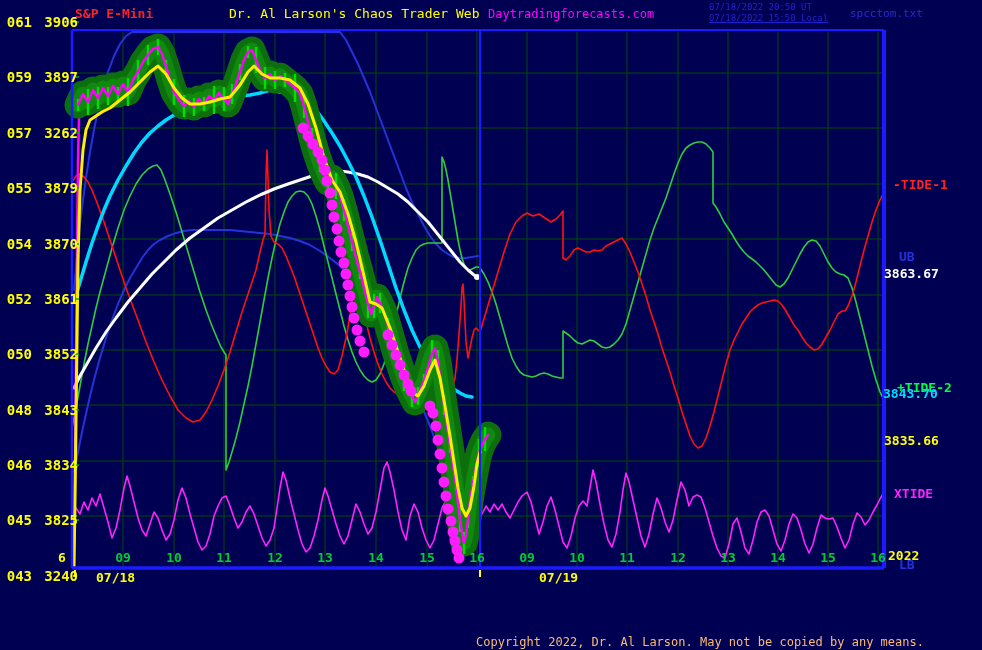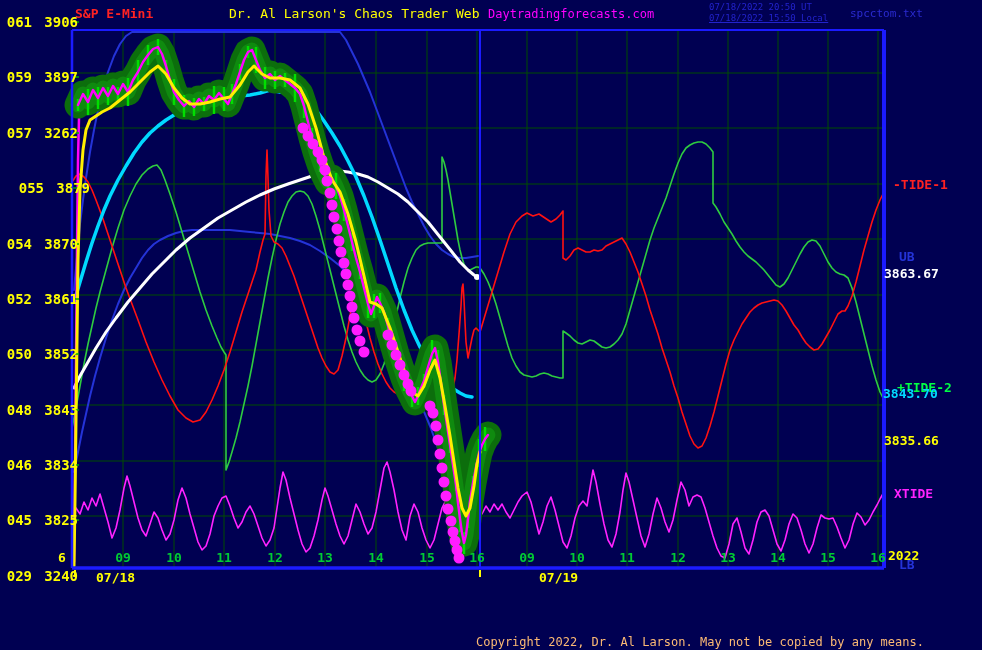--- a/index.html
+++ b/index.html
@@ -188,21 +188,21 @@
         <div class="price">3906</div>
       </div>
       <div class="axis-row" style="left: 0px; top: 69px; width: 80px;">
         <div class="osc">059</div>
         <div class="price">3897</div>
       </div>
       <div class="axis-row" style="left: 0px; top: 125px; width: 80px;">
         <div class="osc">057</div>
         <div class="price">3262</div>
       </div>
-      <div class="axis-row" style="left: 12px; top: 180px; width: 68px;">
+      <div class="axis-row" style="left: 0px; top: 180px; width: 68px;">
         <div class="osc">055</div>
         <div class="price">3879</div>
       </div>
       <div class="axis-row" style="left: 0px; top: 236px; width: 80px;">
         <div class="osc">054</div>
         <div class="price">3870</div>
       </div>
       <div class="axis-row" style="left: 0px; top: 291px; width: 80px;">
         <div class="osc">052</div>
         <div class="price">3861</div>
@@ -217,21 +217,21 @@
       </div>
       <div class="axis-row" style="left: 0px; top: 457px; width: 80px;">
         <div class="osc">046</div>
         <div class="price">3834</div>
       </div>
       <div class="axis-row" style="left: 0px; top: 512px; width: 80px;">
         <div class="osc">045</div>
         <div class="price">3825</div>
       </div>
       <div class="axis-row" style="left: 0px; top: 568px; width: 80px;">
-        <div class="osc">029</div>
+        <div class="osc">043</div>
         <div class="price">3240</div>
       </div>
     </div>
   <div id="x-axis">
       <div class="hour-lbl" style="left: 108px; top: 550px;">09</div>
       <div class="hour-lbl" style="left: 159px; top: 550px;">10</div>
       <div class="hour-lbl" style="left: 209px; top: 550px;">11</div>
       <div class="hour-lbl" style="left: 260px; top: 550px;">12</div>
       <div class="hour-lbl" style="left: 310px; top: 550px;">13</div>
       <div class="hour-lbl" style="left: 361px; top: 550px;">14</div>

